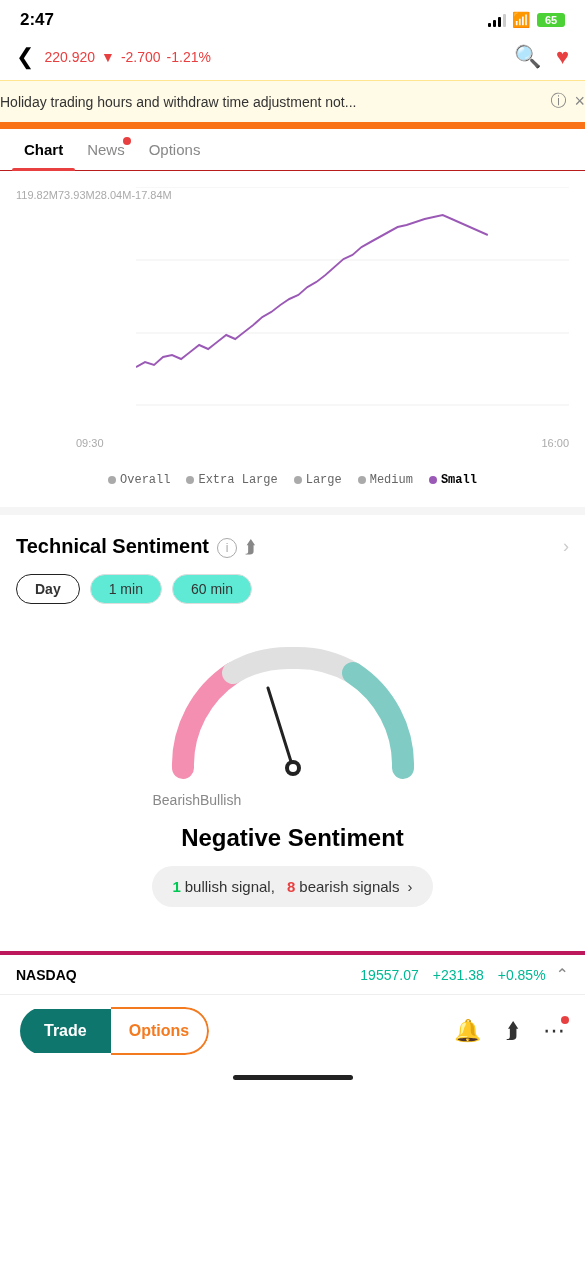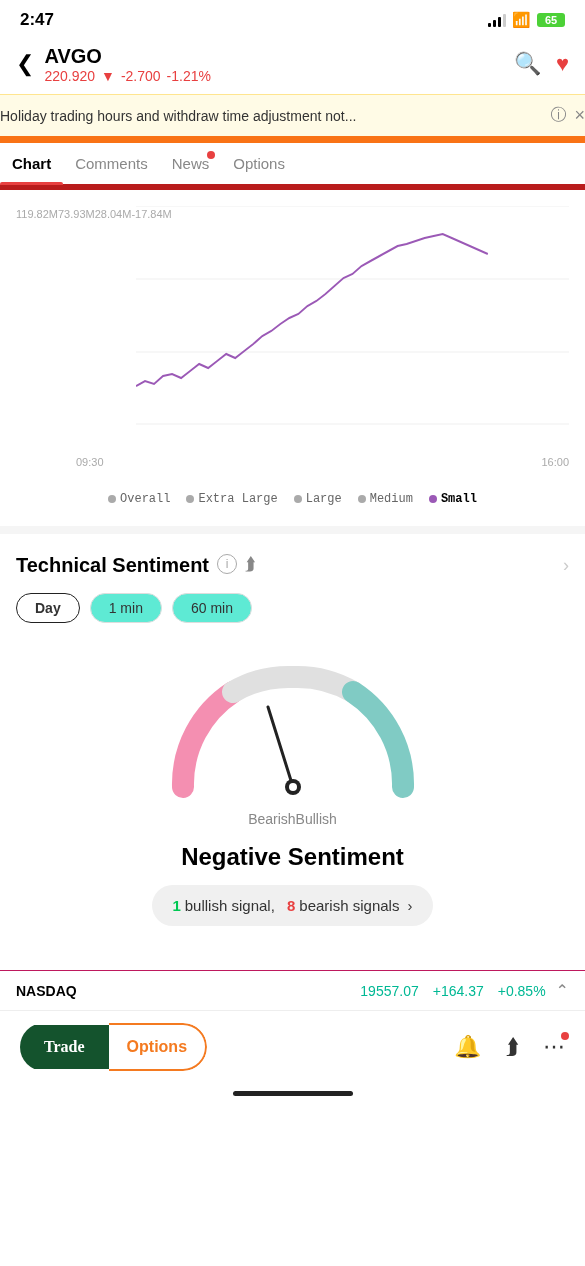--- a/index.html
+++ b/index.html
@@ -122,22 +122,22 @@
     }
     .banner-close {
       font-size: 18px;
       color: #888;
       cursor: pointer;
     }
 
     
     .tabs {
       display: flex;
-      border-bottom: 6px solid #b91c1c;
-      padding: 0 0;
+      border-bottom: 1px solid #b91c1c;
+      padding: 0 12px;
       position: relative;
     }
     .tab-item {
       padding: 12px 12px;
       font-size: 15px;
       color: #888;
       cursor: pointer;
       position: relative;
       white-space: nowrap;
     }
@@ -231,21 +231,21 @@
       padding: 20px 16px;
     }
     .sentiment-header {
       display: flex;
       align-items: center;
       justify-content: space-between;
       margin-bottom: 16px;
     }
     .sentiment-title-row {
       display: flex;
-      align-items: flex-start;
+      align-items: flex-end;
       gap: 8px;
     }
     .sentiment-title {
       font-size: 20px;
       font-weight: 700;
       color: #000;
     }
     .info-icon {
       width: 20px;
       height: 20px;
@@ -296,21 +296,21 @@
       align-items: center;
       padding: 0 20px;
     }
     .gauge-wrapper {
       position: relative;
       width: 280px;
       height: 160px;
     }
     .gauge-labels {
       display: flex;
-      justify-content: center;
+      justify-content: flex-start;
       width: 280px;
       margin-top: 4px;
     }
     .gauge-label {
       font-size: 14px;
       color: #888;
     }
 
     .sentiment-result {
       font-size: 24px;
@@ -331,21 +331,21 @@
       cursor: pointer;
     }
     .signal-green { color: #00c853; font-weight: 700; }
     .signal-red { color: #e84040; font-weight: 700; }
 
     
     .bottom-ticker {
       display: flex;
       align-items: center;
       padding: 10px 16px;
-      border-top: 1px solid #be185d;
+      border-top: 4px solid #be185d;
       background: #fff;
       margin-top: 24px;
     }
     .nasdaq-label {
       font-size: 14px;
       font-weight: 600;
       color: #000;
       margin-right: 20px;
       flex: 1;
     }
@@ -380,28 +380,27 @@
       bottom: 0;
     }
     .trade-options-btn {
       display: flex;
       align-items: center;
       border-radius: 28px;
       overflow: hidden;
       margin-right: auto;
     }
     .trade-btn {
-      background: #14532d;
+      background: #0f766e;
       color: #fff;
       font-size: 16px;
       font-weight: 700;
       padding: 13px 24px;
       cursor: pointer;
       border: none;
-      font-family: Liberation Serif, serif;
     }
     .options-btn {
       background: #fff;
       color: #f47a20;
       font-size: 16px;
       font-weight: 700;
       padding: 13px 18px;
       cursor: pointer;
       border: 2px solid #f47a20;
       border-left: none;
@@ -458,21 +457,20 @@
     <div class="battery-box">
       <span>65</span>
     </div>
   </div>
 </div>
 
 <div class="header">
   <div class="header-left">
     <span class="back-btn">❮</span>
     <div class="ticker-info">
-      <div class="ticker-symbol">AVGO</div>
       <div class="ticker-price">
         <span>220.920</span>
         <span style="color:#e84040;">▼</span>
         <span>-2.700</span>
         <span>-1.21%</span>
       </div>
     </div>
   </div>
   <div class="header-right">
     <span class="search-icon-btn">🔍</span>
@@ -482,23 +480,20 @@
 
 <div class="banner">
   <span class="banner-text">Holiday trading hours and withdraw time adjustment not...</span>
   <span class="banner-info">ⓘ</span>
   <span class="banner-close">×</span>
 </div>
 
 <div class="tabs">
   <div class="tab-item active">
     <span>Chart</span>
-  </div>
-  <div class="tab-item">
-    <span>Comments</span>
   </div>
   <div class="tab-item" style="position:relative;">
     <span>News</span>
     <span class="tab-badge"></span>
   </div>
   <div class="tab-item">
     <span>Options</span>
   </div>
 </div>
 
@@ -644,21 +639,21 @@
       <span class="signal-red">8</span>
       <span>bearish signals</span>
       <span>&nbsp;›</span>
     </div>
   </div>
 </div>
 
 <div class="bottom-ticker">
   <span class="nasdaq-label">NASDAQ</span>
   <span class="nasdaq-price">19557.07</span>
-  <span class="nasdaq-change">+164.37</span>
+  <span class="nasdaq-change">+231.38</span>
   <span class="nasdaq-pct">+0.85%</span>
   <span class="chevron-up">⌃</span>
 </div>
 
 <div class="bottom-nav">
   <div class="trade-options-btn">
     <button class="trade-btn">Trade</button>
     <button class="options-btn">Options</button>
   </div>
   <div class="nav-icons">

